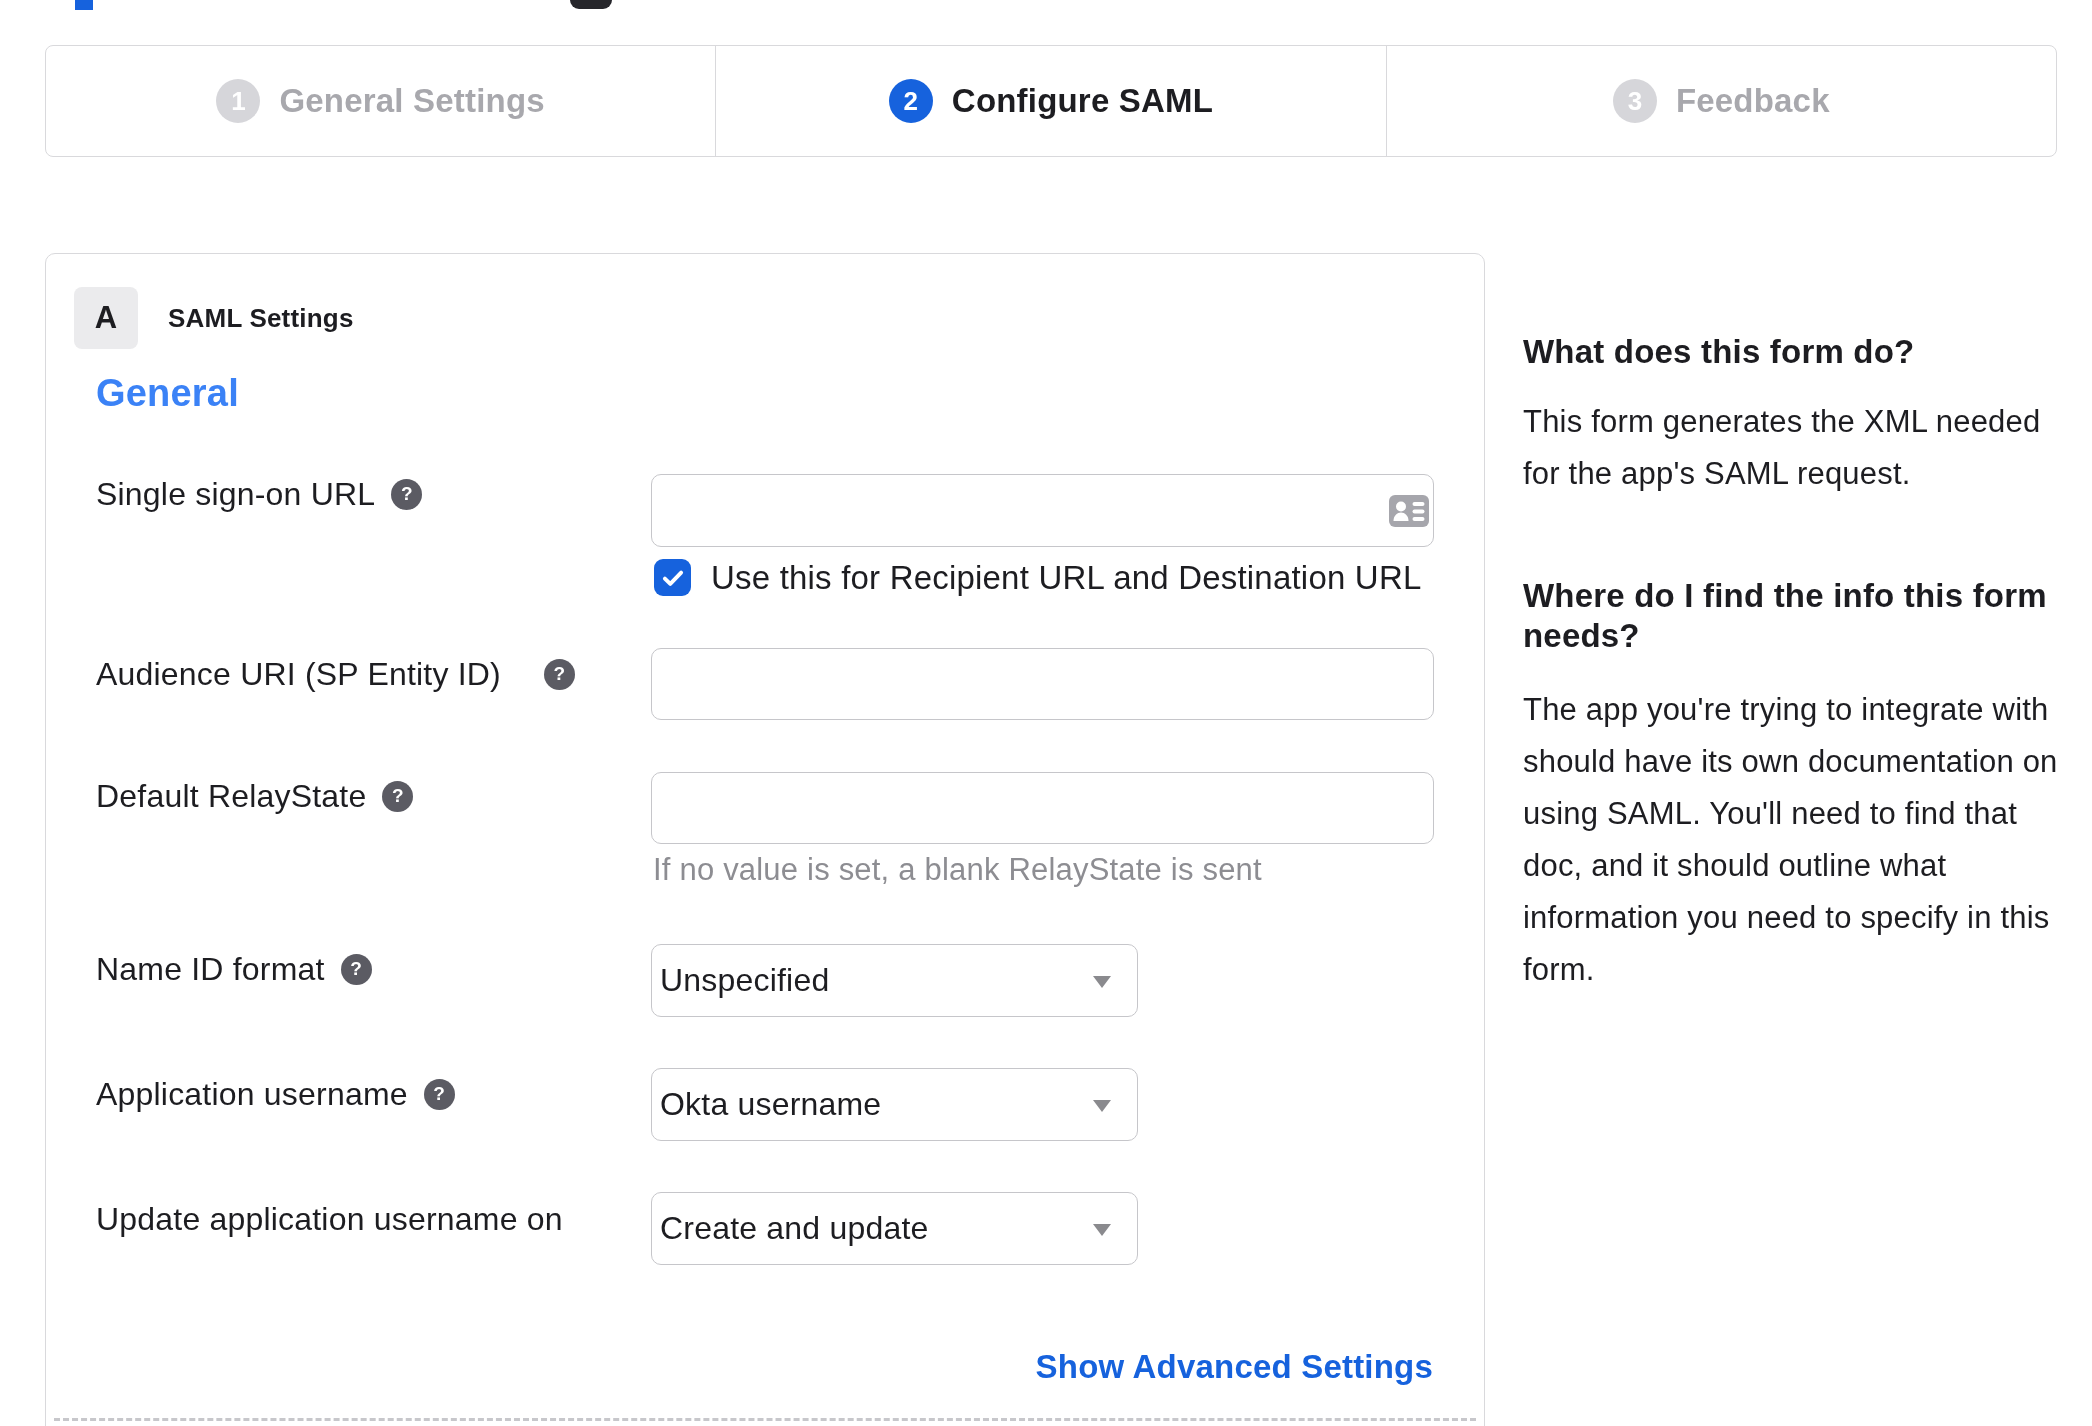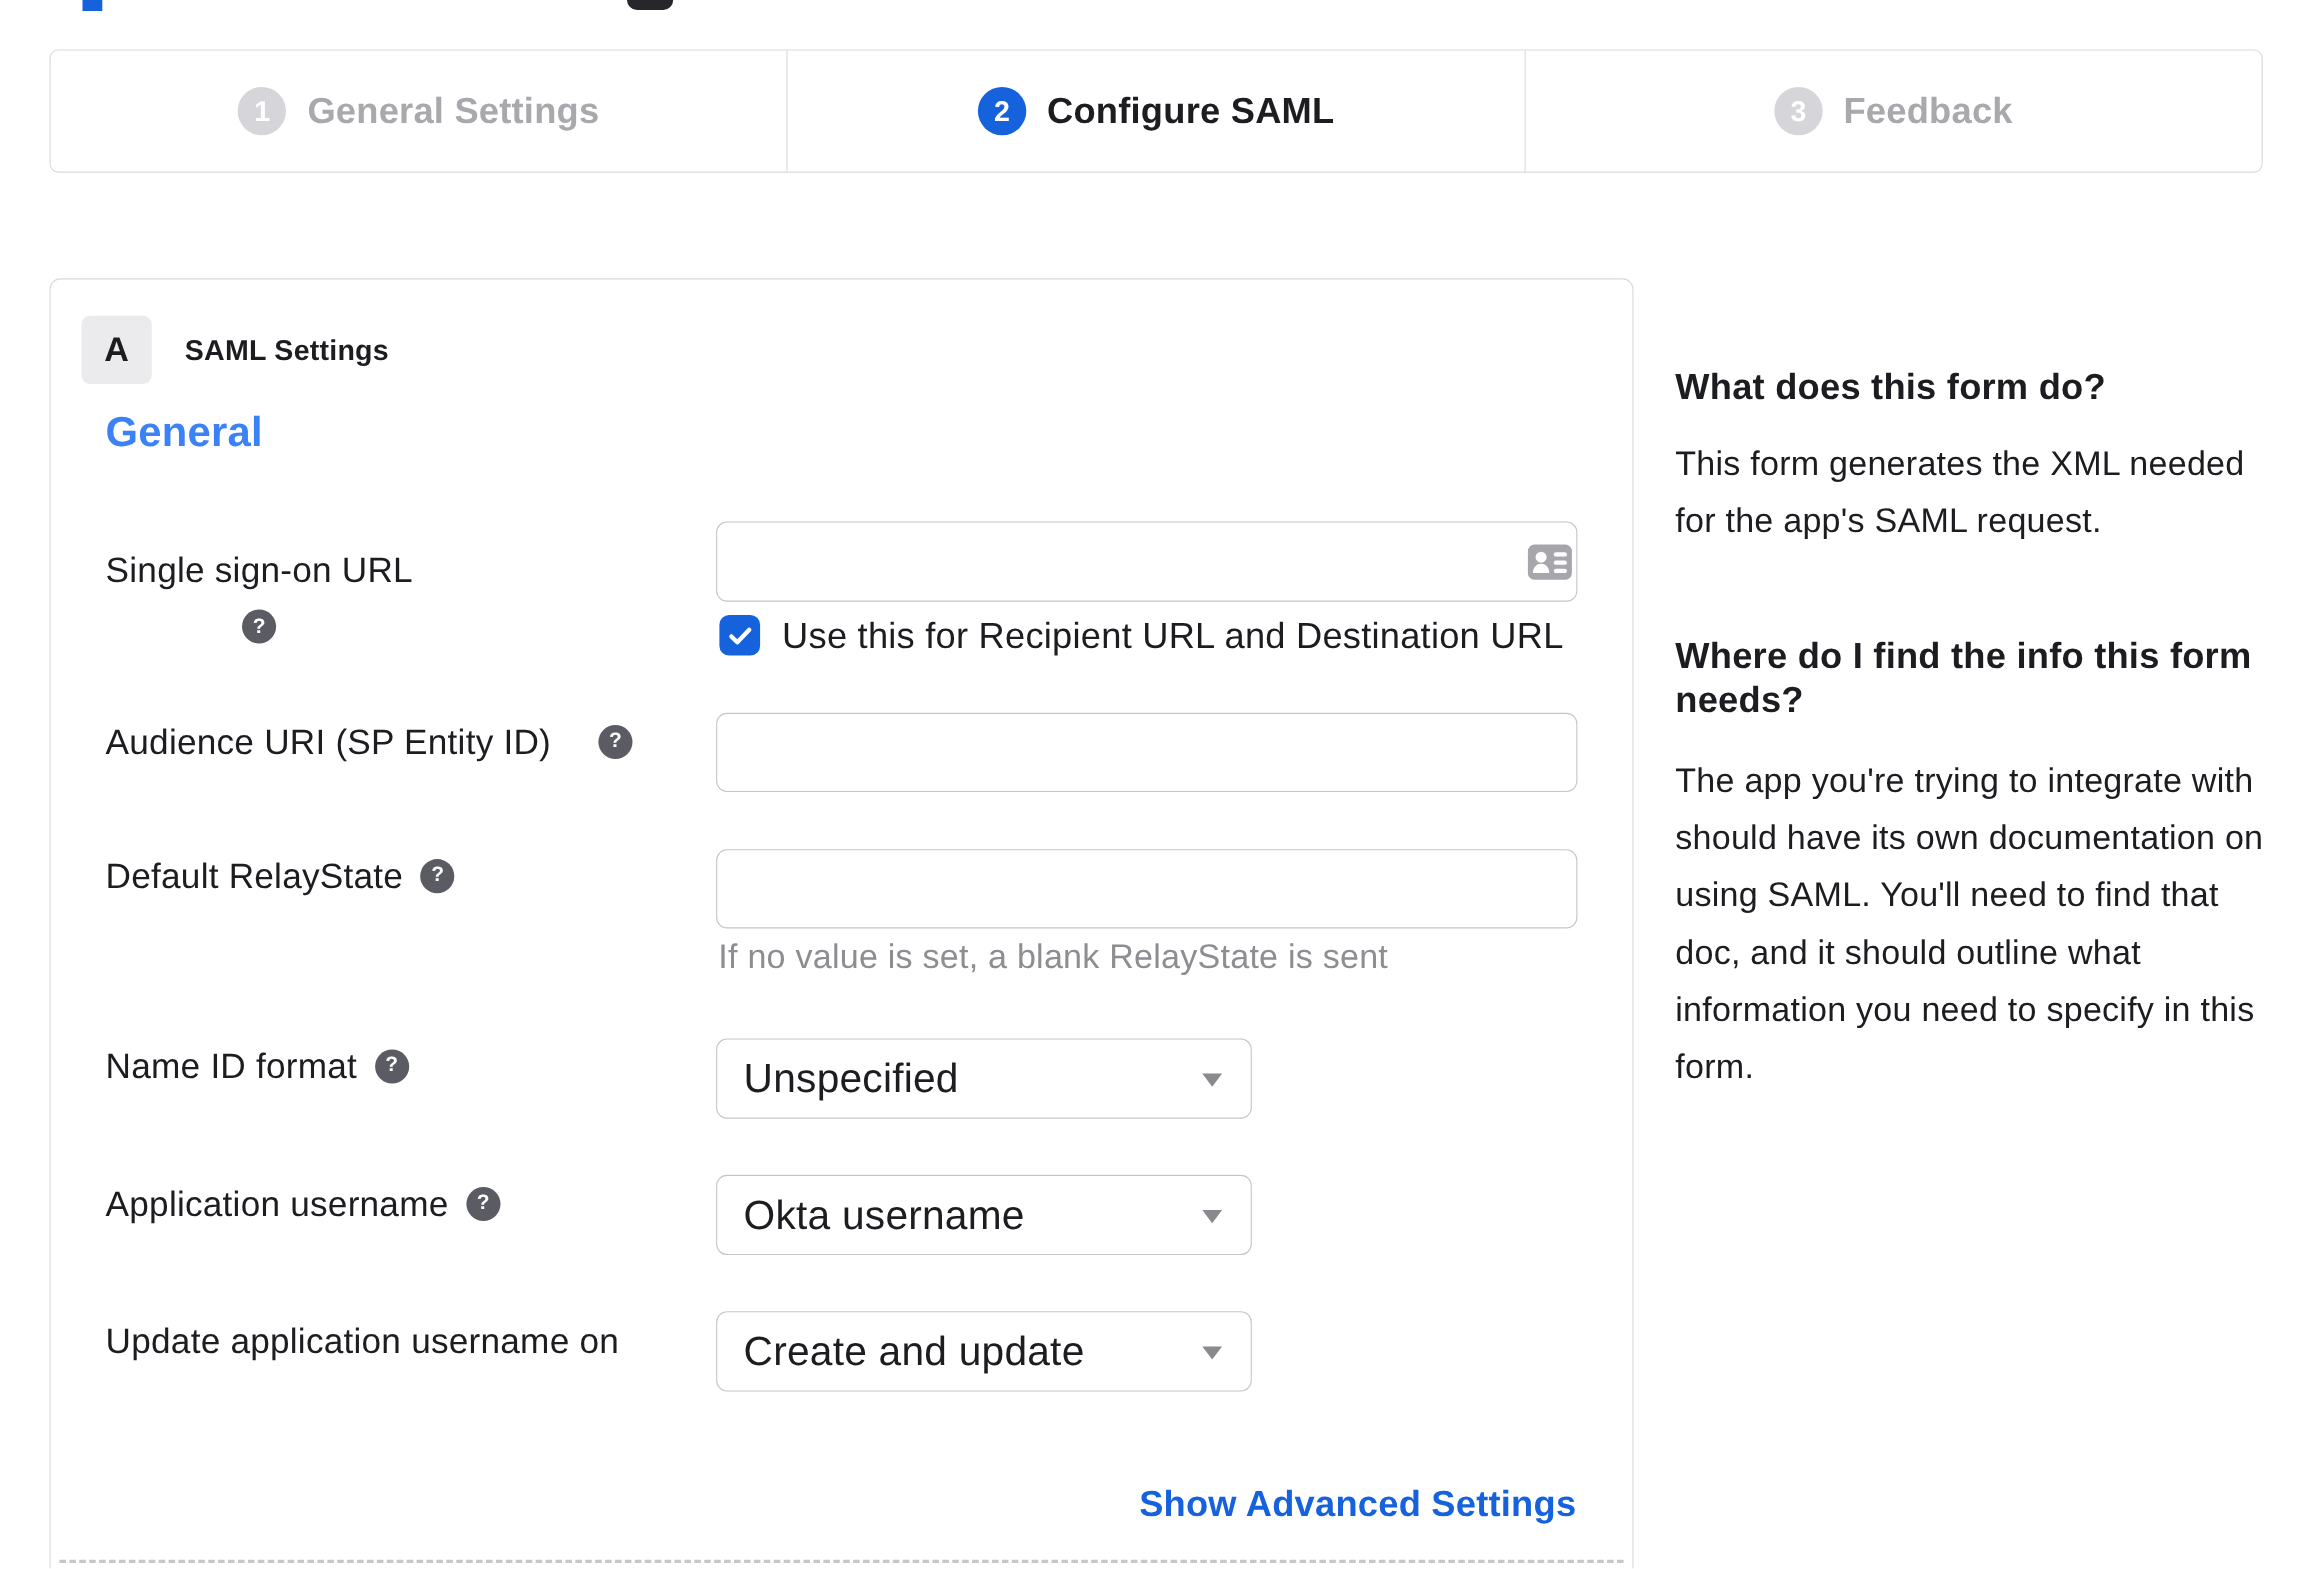--- a/index.html
+++ b/index.html
@@ -69,22 +69,22 @@
     border:1px solid #c6c6ca; border-radius:10px; background:#fff;
     font-family:"Liberation Sans", sans-serif; font-size:32px; color:#1d1d21;
     padding:0 70px 0 22px; outline:none;
   }
   .input-icon {
     position:absolute; width:42px; height:34px; pointer-events:none;
   }
   .select-box {
     position:absolute; left:605px; width:487px; height:73px;
     border:1px solid #c6c6ca; border-radius:10px; background:#fff;
-    display:flex; align-items:center; padding-left:24px;
-    font-size:37px; color:#1d1d21; cursor:pointer; letter-spacing:.2px;
+    display:flex; align-items:center; padding-left:8px;
+    font-size:32px; color:#1d1d21; cursor:pointer; letter-spacing:.2px;
   }
   .select-box::after {
     content:""; position:absolute; right:26px; top:50%; margin-top:-5px;
     border-left:9px solid transparent; border-right:9px solid transparent;
     border-top:12px solid #8a8a8e;
   }
   .checkbox {
     position:absolute; left:608px; top:305px; width:37px; height:37px;
     background:#1662dd; border-radius:9px; cursor:pointer;
     display:flex; align-items:center; justify-content:center;
@@ -139,21 +139,21 @@
       <span class="step-label inactive">Feedback</span>
     </div>
   </div>
 
   <div class="panel">
 
     <div class="section-badge">A</div>
     <div class="panel-title">SAML Settings</div>
     <div class="section-heading">General</div>
 
-    <div class="field-label" style="top:244px;flex-direction:column;">
+    <div class="field-label" style="top:220px;">
       <span>Single sign-on URL</span>
       <span class="help-icon">?</span>
     </div>
     <input class="text-input" style="top: 220px;" type="text" value="">
     <svg class="input-icon" style="left:1342px; top:240px;" viewBox="0 0 42 34">
       <rect x="1" y="1" width="40" height="32" rx="6" fill="#a6a6ac"></rect>
       <circle cx="13" cy="12.5" r="5" fill="#fff"></circle>
       <path d="M5.5 27c0-5.5 3.8-8.5 7.5-8.5s7.5 3 7.5 8.5z" fill="#fff"></path>
       <rect x="24.5" y="8" width="12" height="4" rx="2" fill="#fff"></rect>
       <rect x="24.5" y="15.5" width="12" height="4" rx="2" fill="#fff"></rect>

